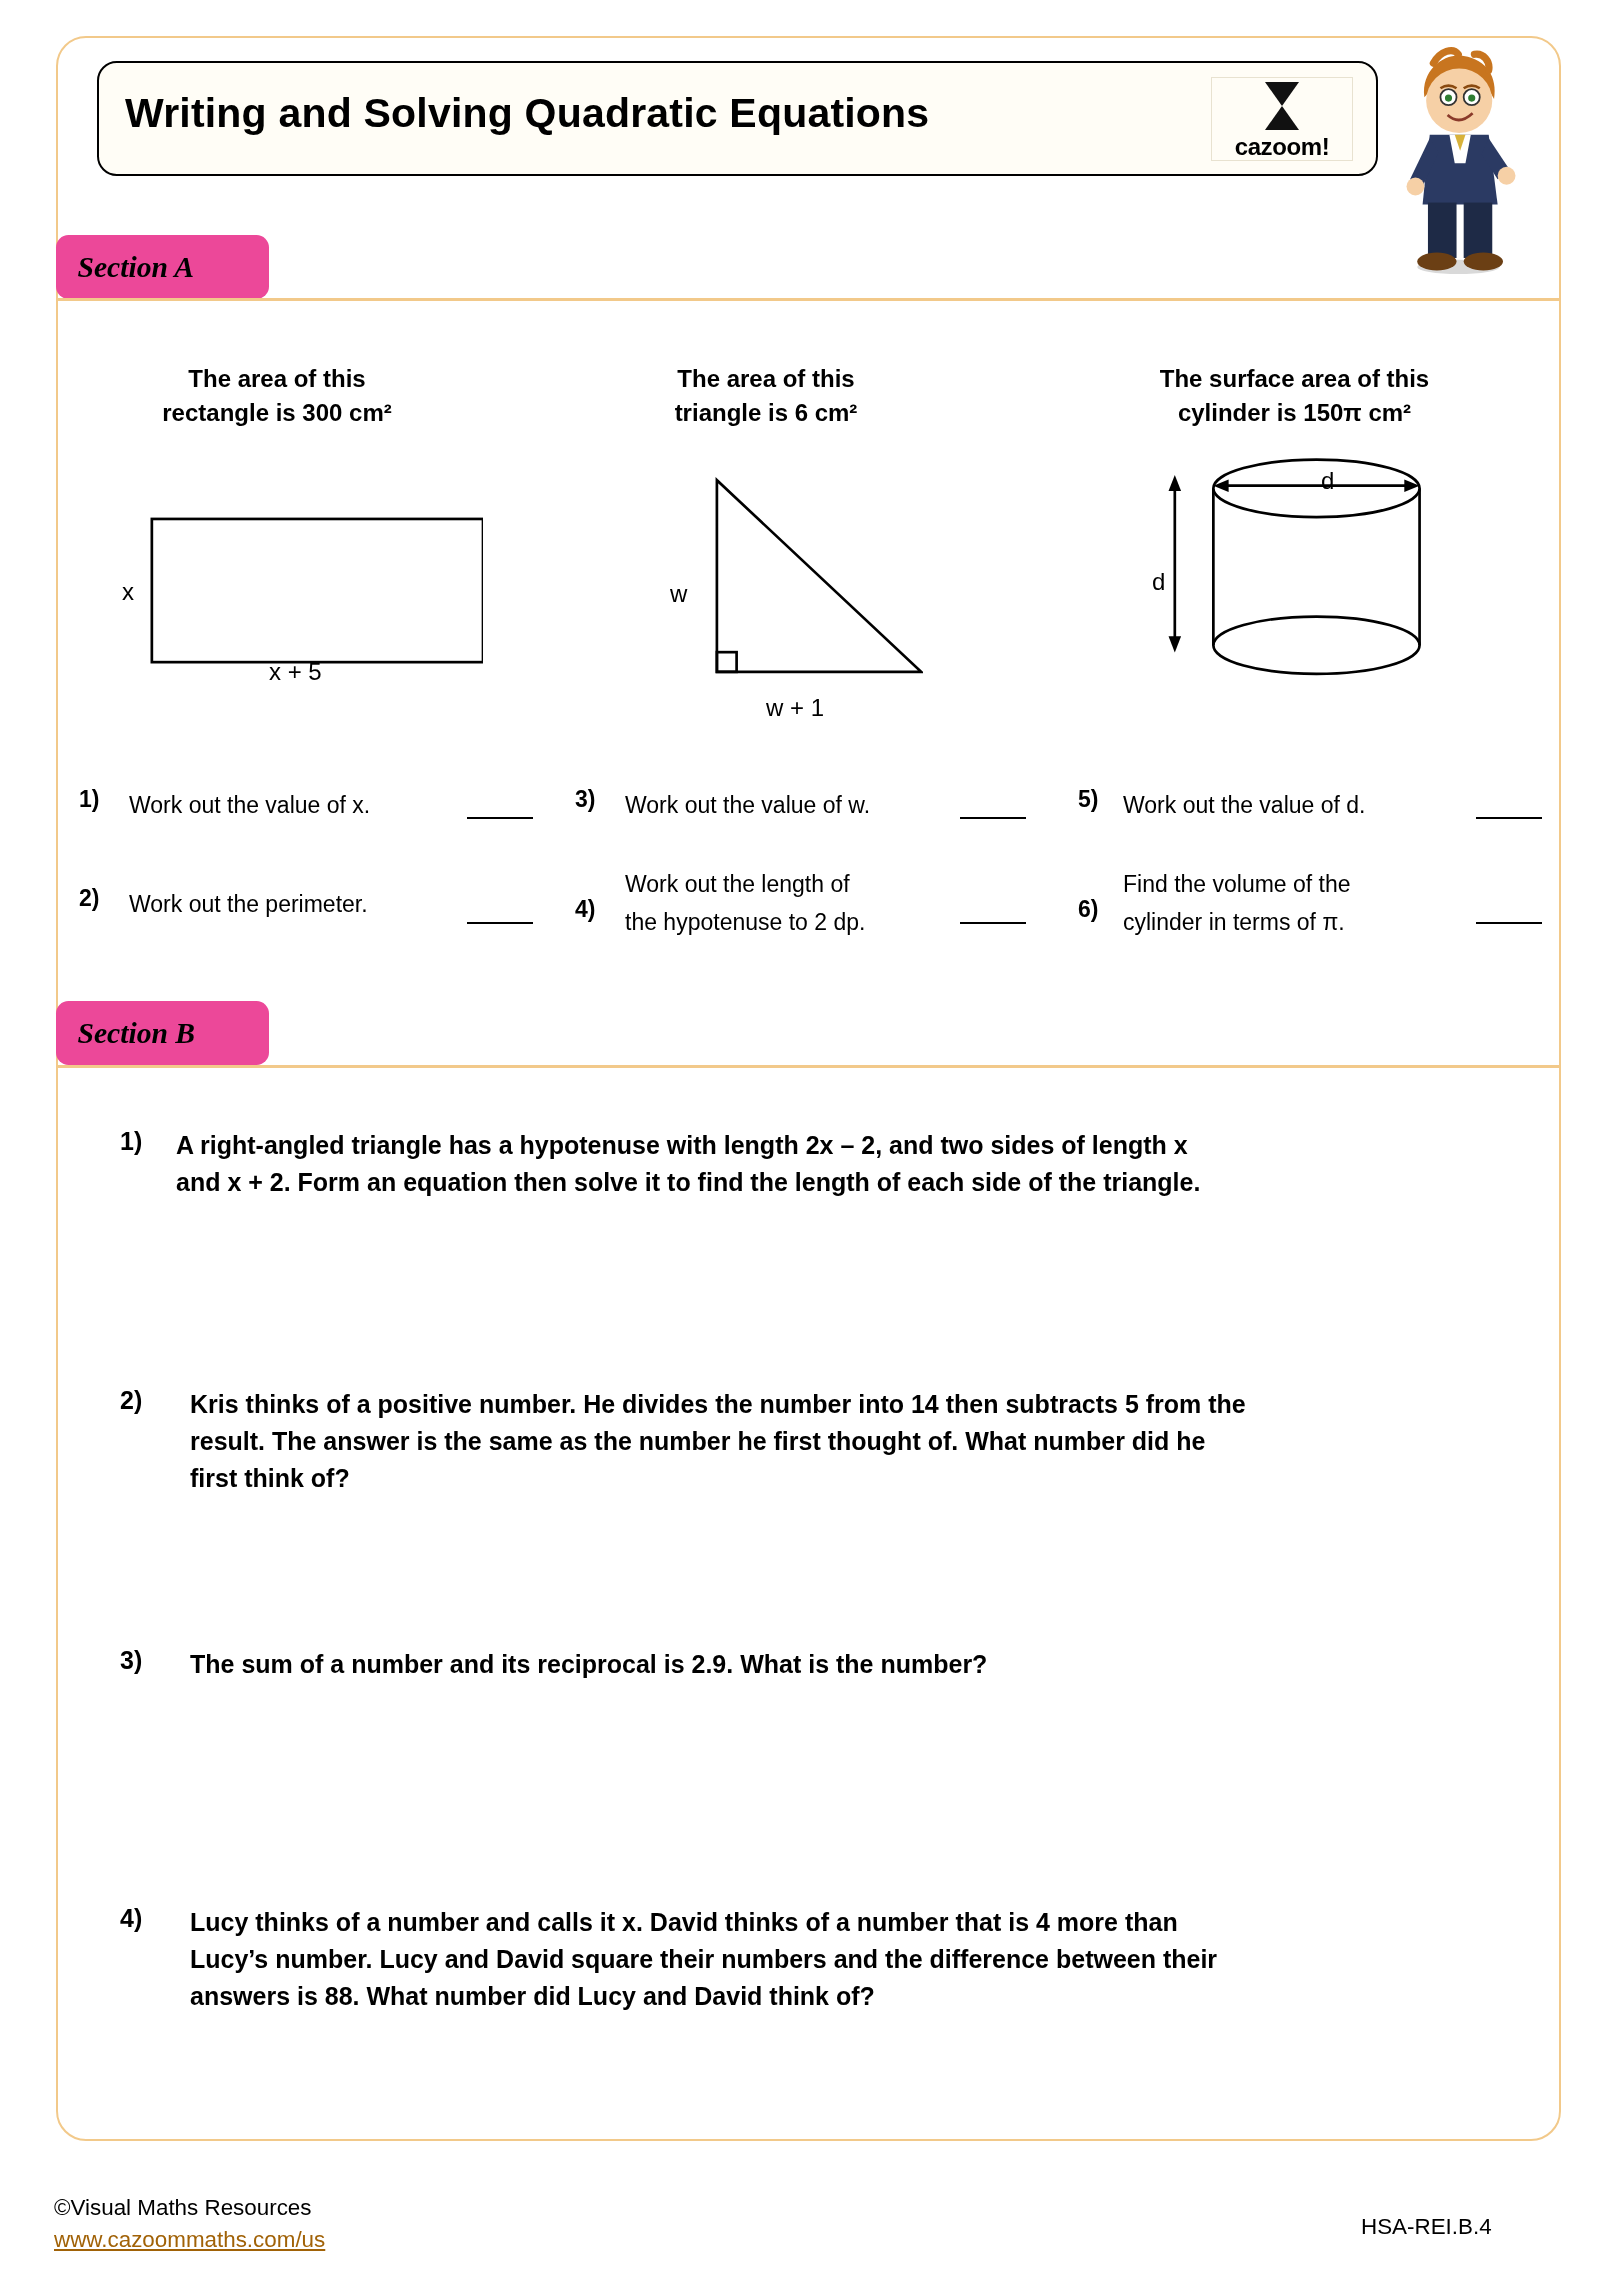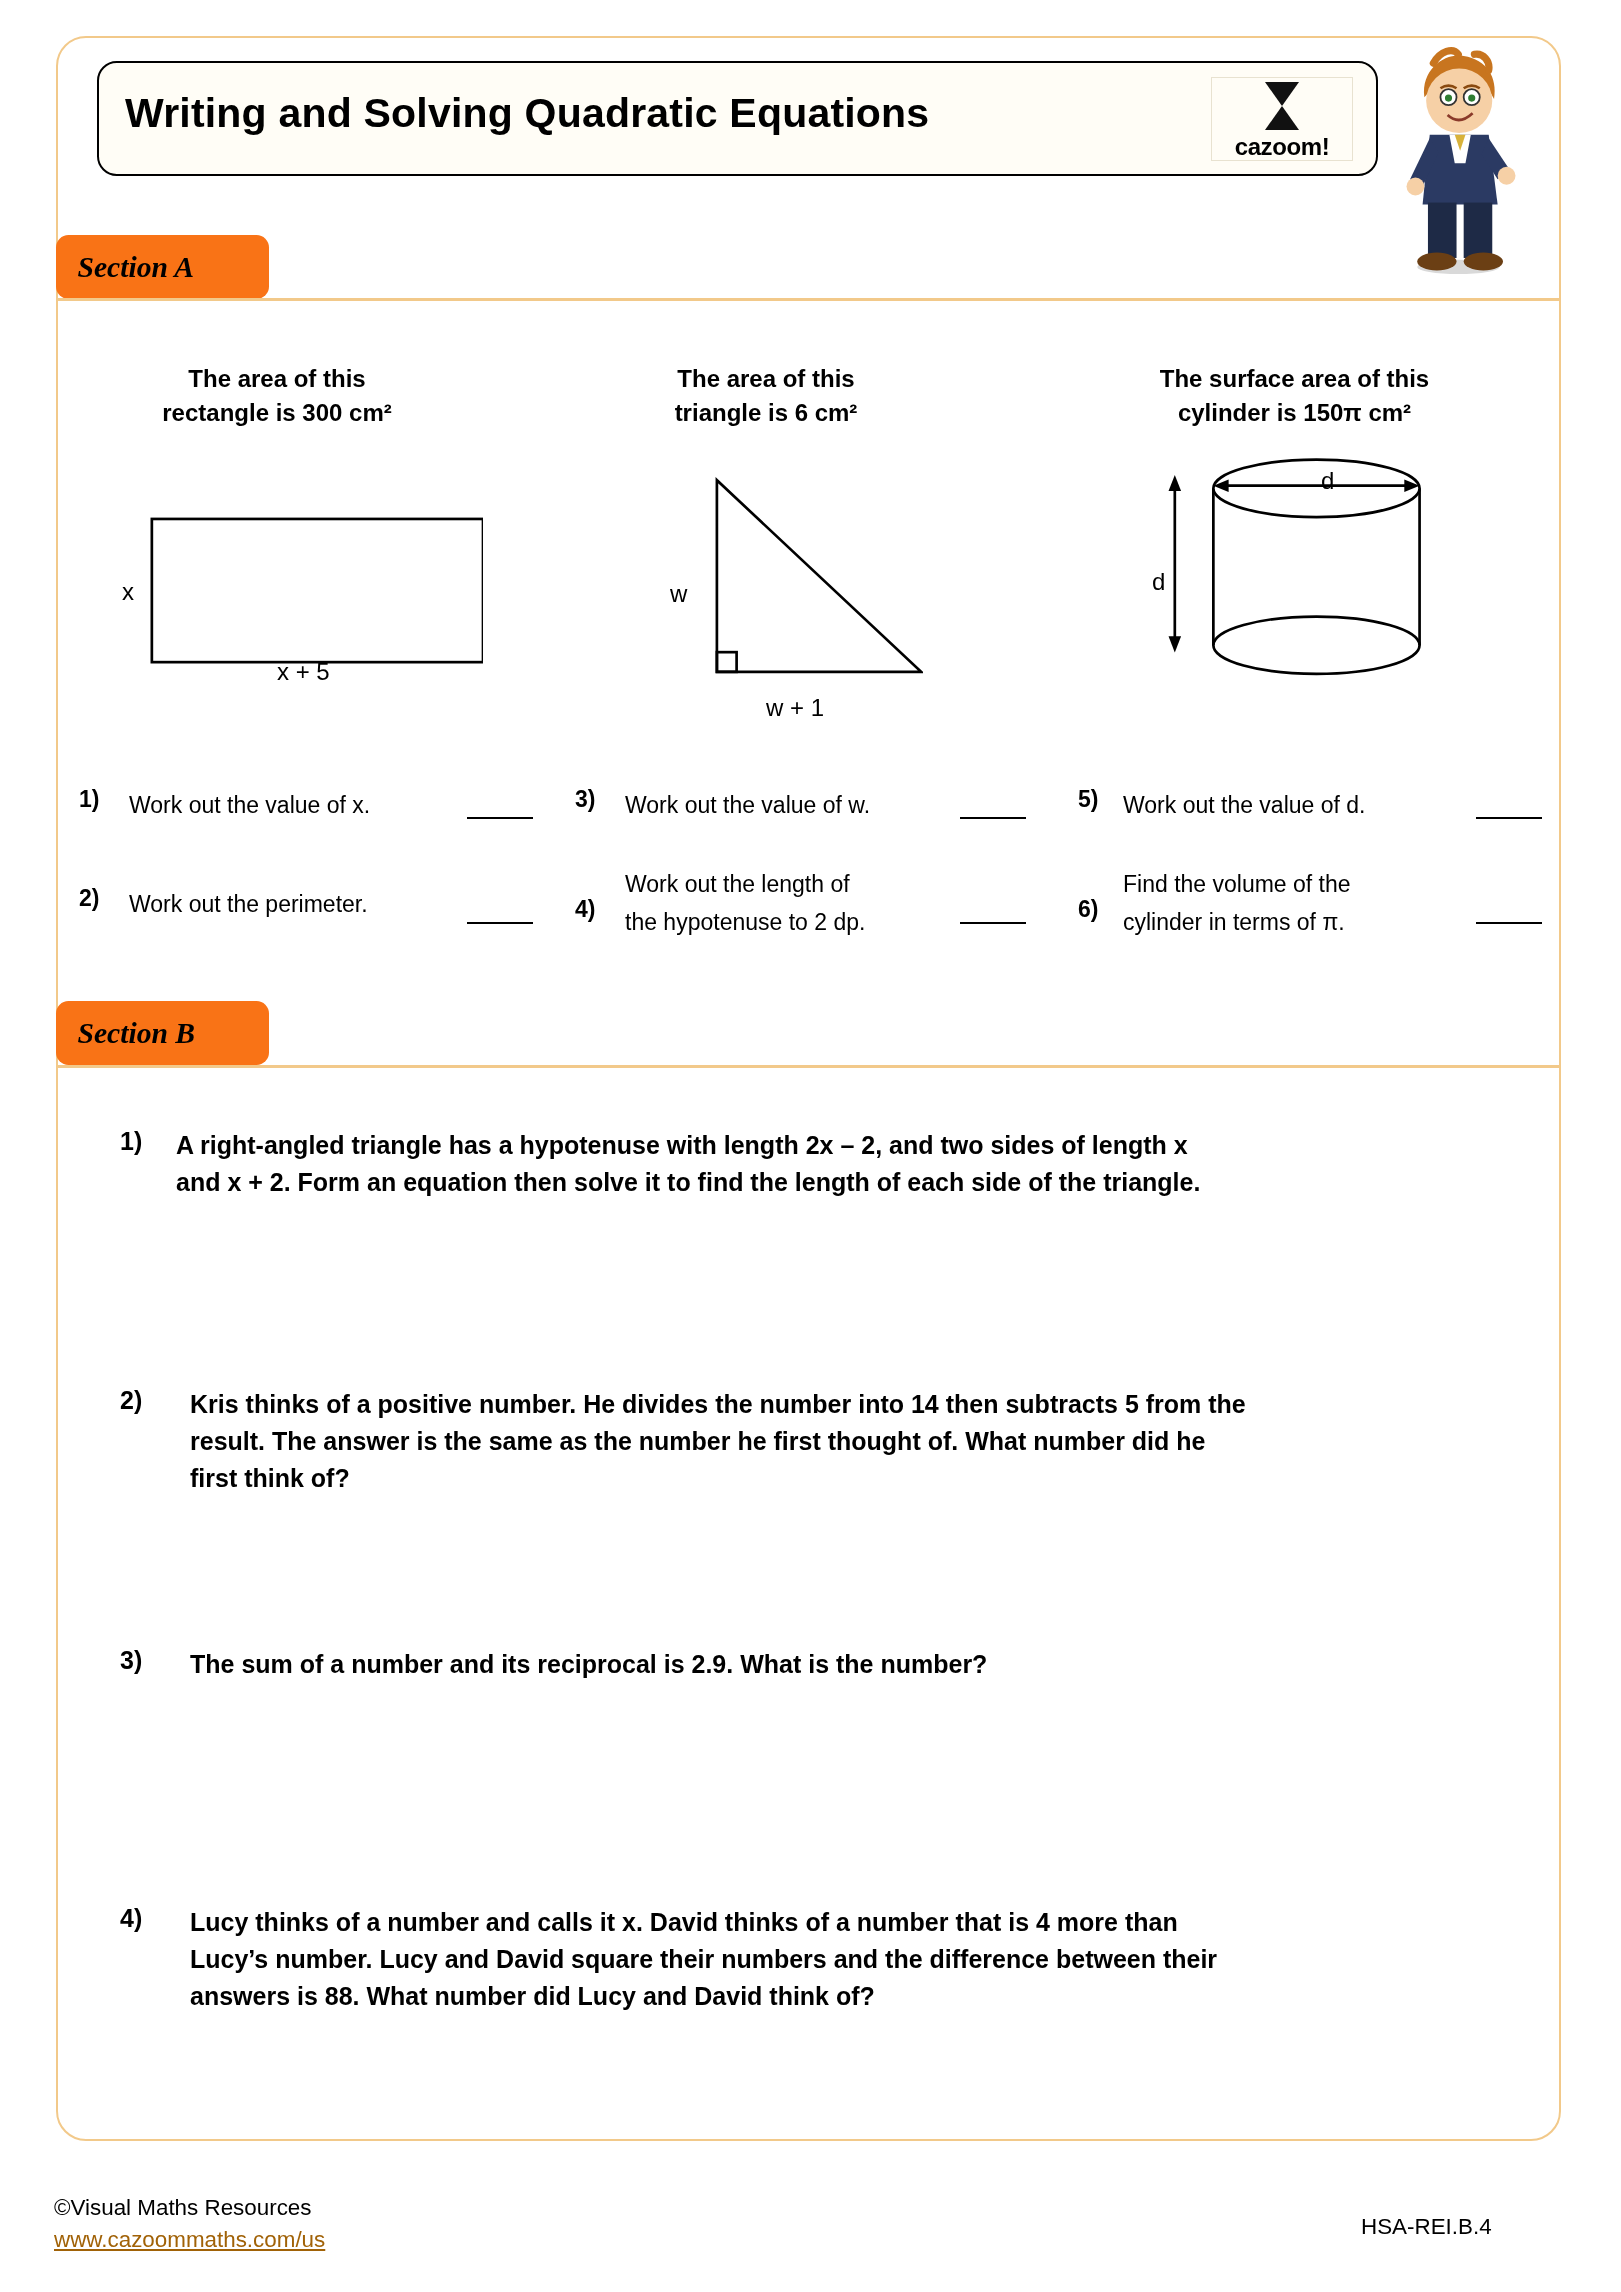--- a/index.html
+++ b/index.html
@@ -102,21 +102,21 @@
     position: absolute;
     left: 1394px;
     top: 45px;
     width: 134px;
     height: 233px;
   }
   
   .section-tab {
     position: absolute;
     height: 64px;
-    background: #f97316;
+    background: #ec4899;
     border-radius: 12.5px;
     box-sizing: border-box;
   }
   .section-tab span {
     position: absolute;
     left: 21.5px;
     top: 16px;
     font-family: "Liberation Serif", serif;
     font-size: 29.6px;
     font-weight: bold;
@@ -261,21 +261,21 @@
     <div>The surface area of this</div>
     <div>cylinder is 150π cm²</div>
   </div>
 
   <div style="position:absolute; left:125px; top:510px;">
     <svg width="358" height="179" viewBox="0 0 400 200">
       <rect x="30" y="10" width="370" height="160" fill="#ffffff" stroke="#000" stroke-width="3"></rect>
     </svg>
   </div>
   <div class="figlabel" style="left:122px; top:578px;">x</div>
-  <div class="figlabel" style="left:269px; top:658px;margin-left:8px;">x + 5</div>
+  <div class="figlabel" style="left:269px; top:658px;">x + 5</div>
 
   <div style="position:absolute; left:681px; top:473px;">
     <svg width="242" height="215" viewBox="0 0 270 240">
       <polygon points="40,8 40,222 268,222" fill="#ffffff" stroke="#000" stroke-width="3"></polygon>
       <rect x="40" y="200" width="22" height="22" fill="none" stroke="#000" stroke-width="3"></rect>
     </svg>
   </div>
   <div class="figlabel" style="left:670px; top:580px;">w</div>
   <div class="figlabel" style="left:766px; top:694px;">w + 1</div>
 

